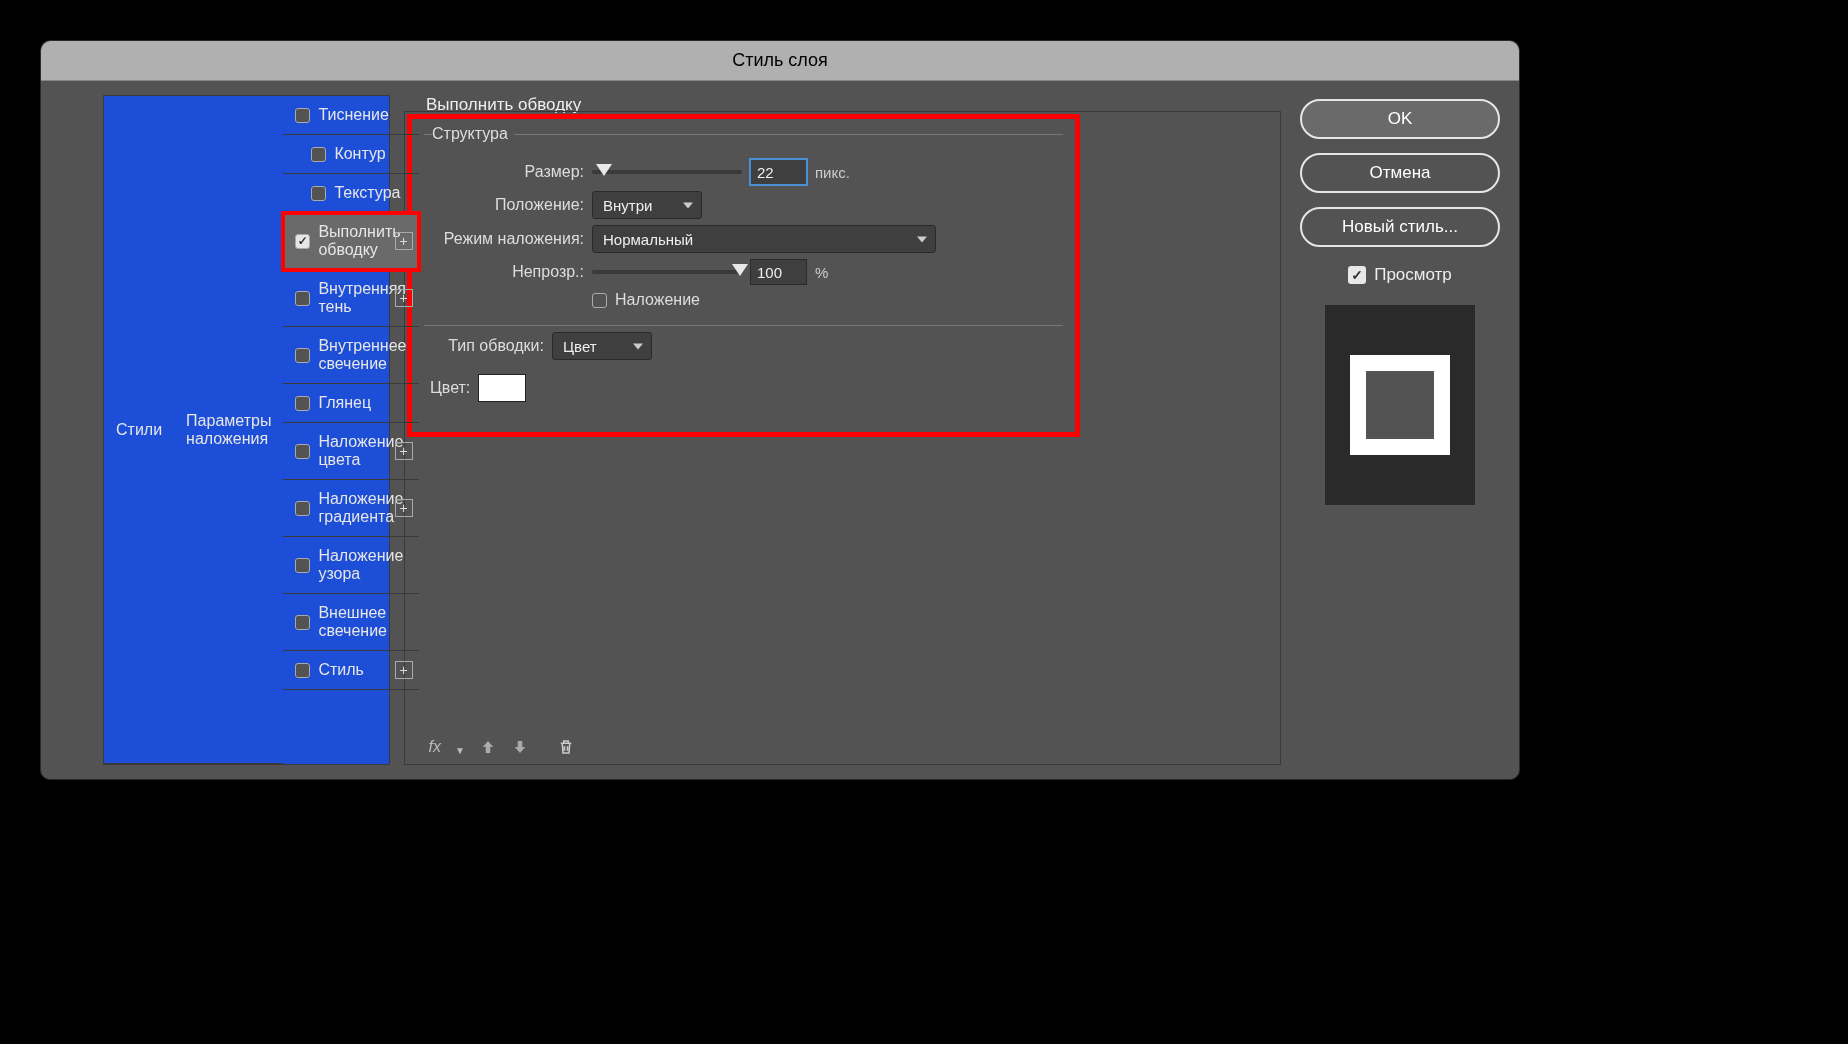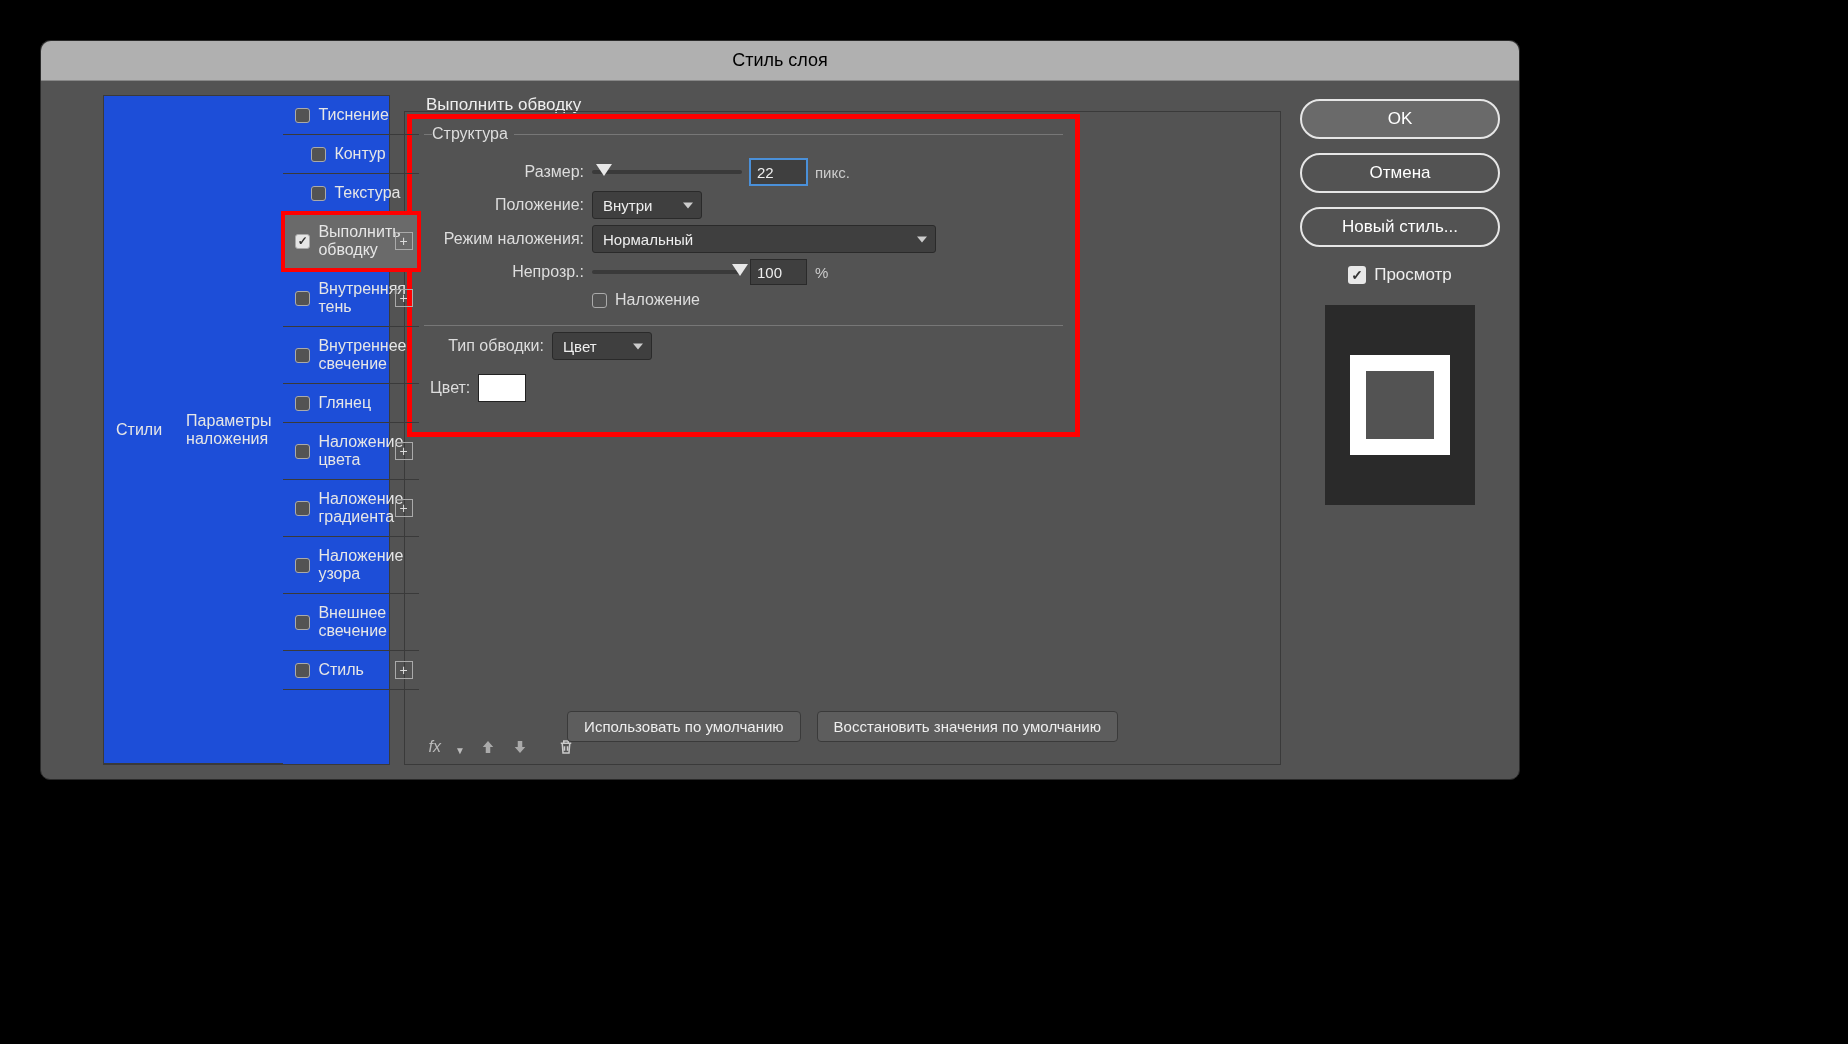--- a/index.html
+++ b/index.html
@@ -221,24 +221,20 @@
               <span class="lbl" style="width:120px">Тип обводки:</span>
               <div class="select" style="width:100px">Цвет</div>
             </div>
             <div class="row" style="margin-top:14px">
               <span style="color:#ddd;font-size:16px;margin-left:6px">Цвет:</span>
               <div class="color-swatch"></div>
             </div>
           </fieldset>
         </div>
         <div class="mid-spacer"></div>
-        <div class="mid-buttons">
-          <div class="flat-btn">Использовать по умолчанию</div>
-          <div class="flat-btn">Восстановить значения по умолчанию</div>
-        </div>
       </div>
     </div>
 
     <div class="right-panel">
       <div class="pill-btn primary">OK</div>
       <div class="pill-btn">Отмена</div>
       <div class="pill-btn">Новый стиль...</div>
       <div class="preview-row">
         <span class="chk2"></span>
         <span>Просмотр</span>

